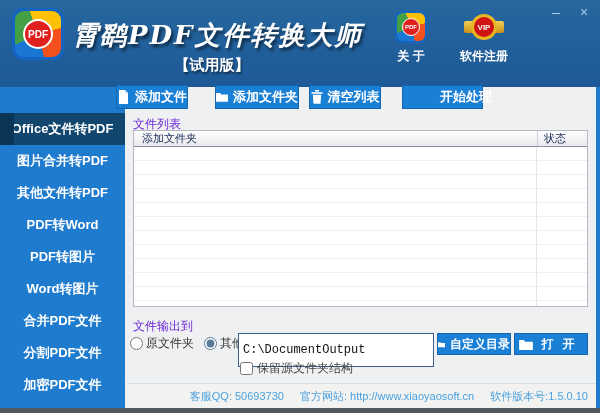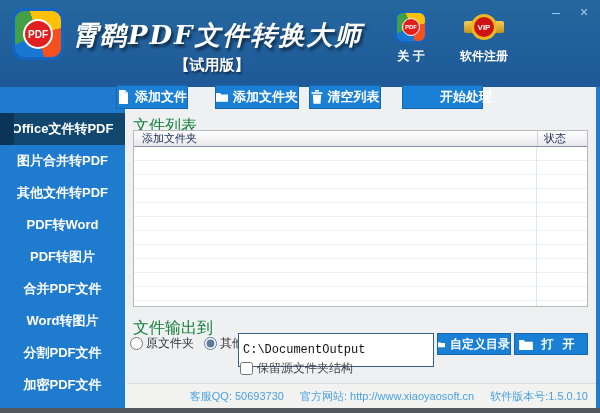--- a/index.html
+++ b/index.html
@@ -58,21 +58,21 @@
   .btn { position:absolute; height:24px; background:#1a80d6; border:1px solid #1566ad; color:#fff;
          font-size:13px; font-weight:bold; display:flex; align-items:center; justify-content:center;
          gap:5px; cursor:pointer; white-space:nowrap; }
   .btn svg { display:block; }
   #btn-add-file   { left:116px; top:85px; width:72px; }
   #btn-add-folder { left:215px; top:85px; width:84px; }
   #btn-clear      { left:309px; top:85px; width:72px; }
   #btn-start      { left:402px; top:85px; width:81px;gap:47px; }
 
   
-  .section-label { position:absolute; font-size:16px; color:#15803d; }
+  .section-label { position:absolute; font-size:12px; color:#6d28d9; }
   #file-list-label { left:133px; top:116px; }
   .file-table { position:absolute; left:133px; top:130px; width:455px; height:177px;
                 background:#fff; border:1px solid #b6bac0; }
   .ft-header { position:relative; height:16px; display:flex;
                background:linear-gradient(#fefefe,#e9e9ec); border-bottom:1px solid #8d8db0;
                font-size:11px; color:#20305c; }
   .ft-col-path { flex:1; padding-left:8px; line-height:15px; }
   .ft-col-status { width:50px; padding-left:6px; line-height:15px; border-left:1px solid #cfcfda; }
   .ft-body { position:relative; height:159px;
              background:repeating-linear-gradient(to bottom,#ffffff 0 13px,#edf0f3 13px 14px); }
@@ -135,22 +135,22 @@
       <div class="win-btn">×</div>
     </div>
   </div>
 
   <div class="sidebar">
     <div class="side-item active">Office文件转PDF</div>
     <div class="side-item">图片合并转PDF</div>
     <div class="side-item">其他文件转PDF</div>
     <div class="side-item">PDF转Word</div>
     <div class="side-item">PDF转图片</div>
+    <div class="side-item">Word转图片</div>
     <div class="side-item">合并PDF文件</div>
-    <div class="side-item">Word转图片</div>
     <div class="side-item">分割PDF文件</div>
     <div class="side-item">加密PDF文件</div>
   </div>
   <div class="frame-right"></div>
 
   <div class="btn" id="btn-add-file">
     <svg width="13" height="14" viewBox="0 0 13 14">
       <path d="M2 0h6l3 3v11H2z" fill="#fff"></path>
         <path d="M8 0l3 3H8z" fill="#bcd9f2"></path>
     </svg>

